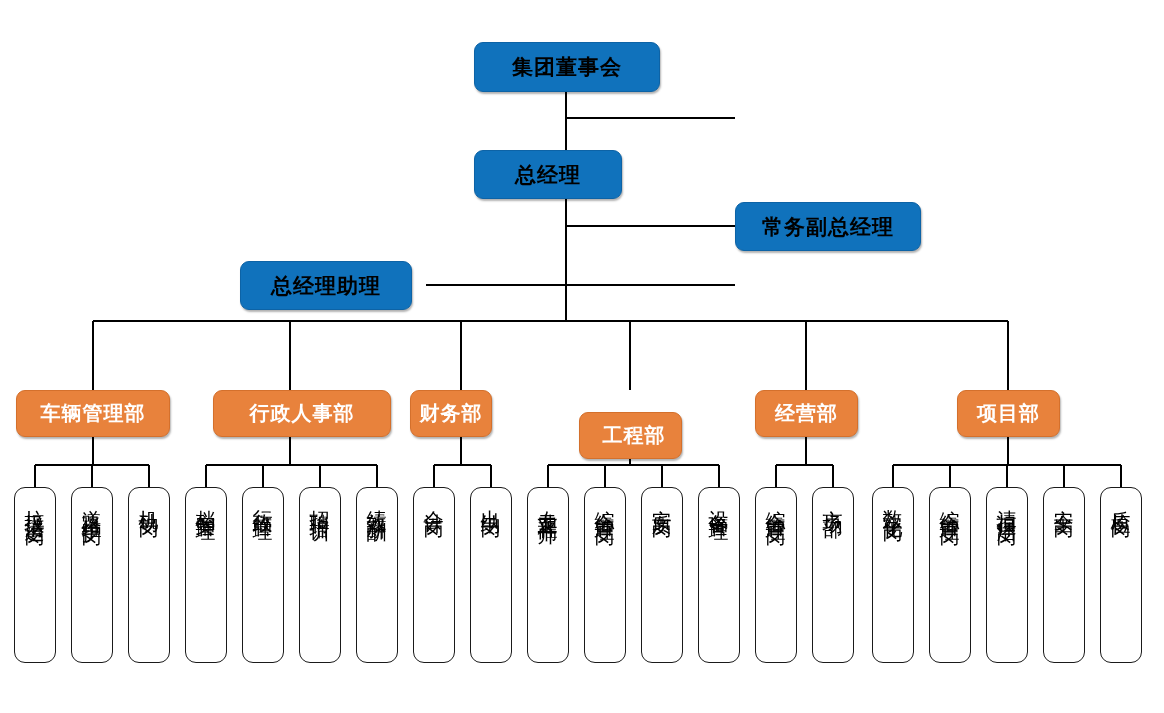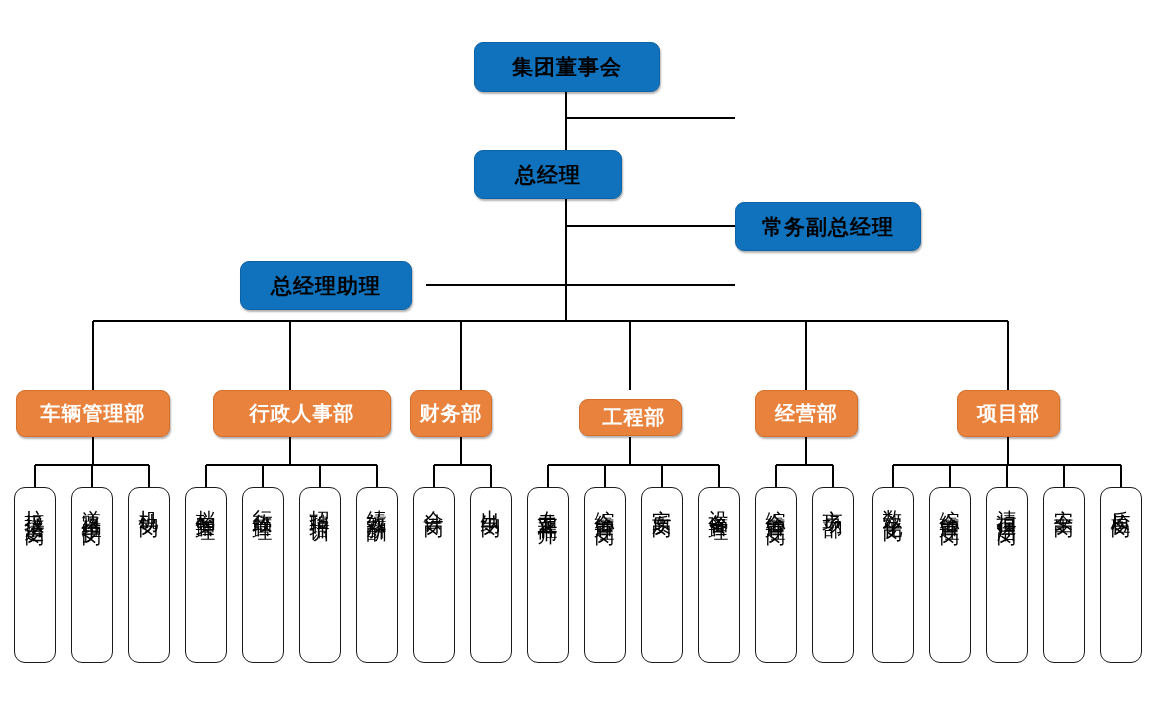--- a/index.html
+++ b/index.html
@@ -133,21 +133,21 @@
   </svg>
 
   <div id="nodes-layer">
       <div class="node exec" style="left: 474px; top: 42px; width: 186px; height: 50px;">集团董事会</div>
       <div class="node exec" style="left: 474px; top: 150px; width: 148px; height: 49px;">总经理</div>
       <div class="node exec" style="left: 735px; top: 202px; width: 186px; height: 49px;">常务副总经理</div>
       <div class="node exec" style="left: 240px; top: 261px; width: 172px; height: 49px;">总经理助理</div>
       <div class="node dept" style="left: 16px; top: 390px; width: 154px; height: 47px;">车辆管理部</div>
       <div class="node dept" style="left: 213px; top: 390px; width: 178px; height: 47px;">行政人事部</div>
       <div class="node dept" style="left: 410px; top: 390px; width: 82px; height: 47px;">财务部</div>
-      <div class="node dept" style="left: 579px; top: 399px; width: 103px; height: 37px; padding-left: 7px;">工程部</div>
+      <div class="node dept" style="left: 579px; top: 412px; width: 103px; height: 47px; padding-left: 7px;">工程部</div>
       <div class="node dept" style="left: 755px; top: 390px; width: 103px; height: 47px;">经营部</div>
       <div class="node dept" style="left: 957px; top: 390px; width: 103px; height: 47px;">项目部</div>
       <div class="node leaf" style="left: 14px; top: 487px; width: 42px; height: 176px;">垃圾清运岗</div>
       <div class="node leaf" style="left: 71px; top: 487px; width: 42px; height: 176px;">道路维护岗</div>
       <div class="node leaf" style="left: 128px; top: 487px; width: 42px; height: 176px;">机动岗</div>
       <div class="node leaf" style="left: 185px; top: 487px; width: 42px; height: 176px;">档案管理</div>
       <div class="node leaf" style="left: 242px; top: 487px; width: 42px; height: 176px;">行政管理</div>
       <div class="node leaf" style="left: 299px; top: 487px; width: 42px; height: 176px;">招聘培训</div>
       <div class="node leaf" style="left: 356px; top: 487px; width: 42px; height: 176px;">绩效薪酬</div>
       <div class="node leaf" style="left: 413px; top: 487px; width: 42px; height: 176px;">会计岗</div>

